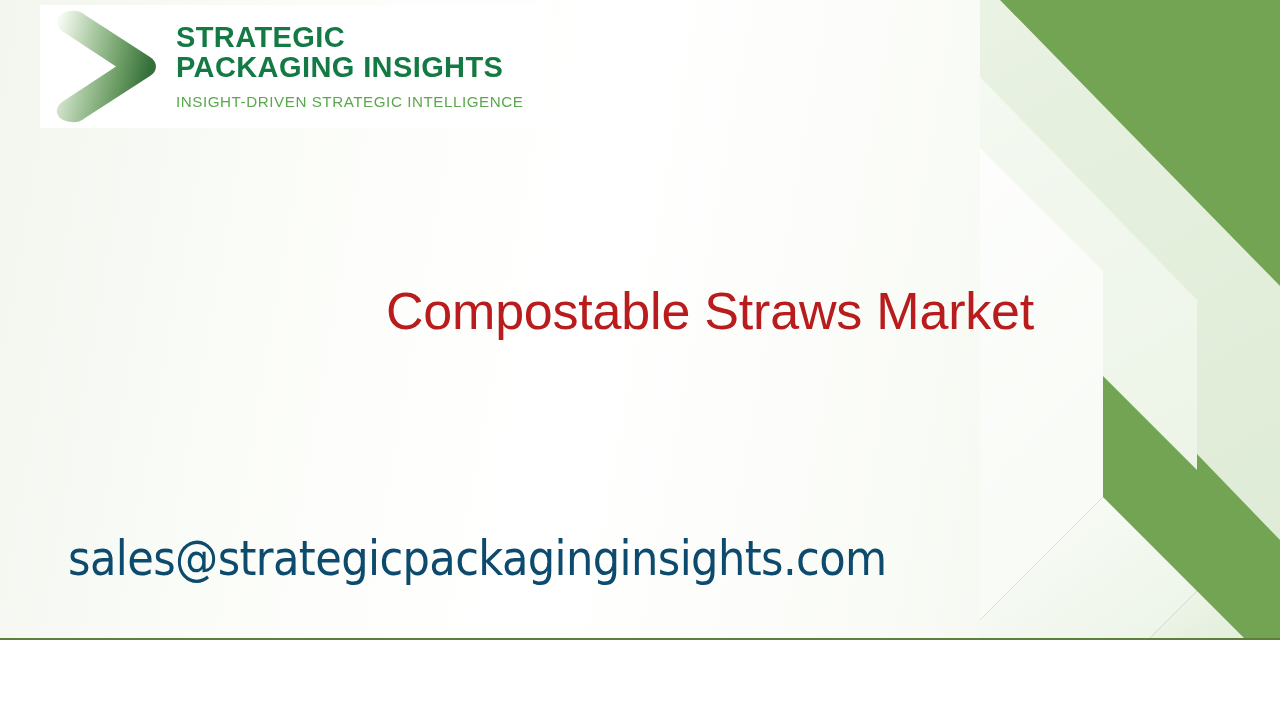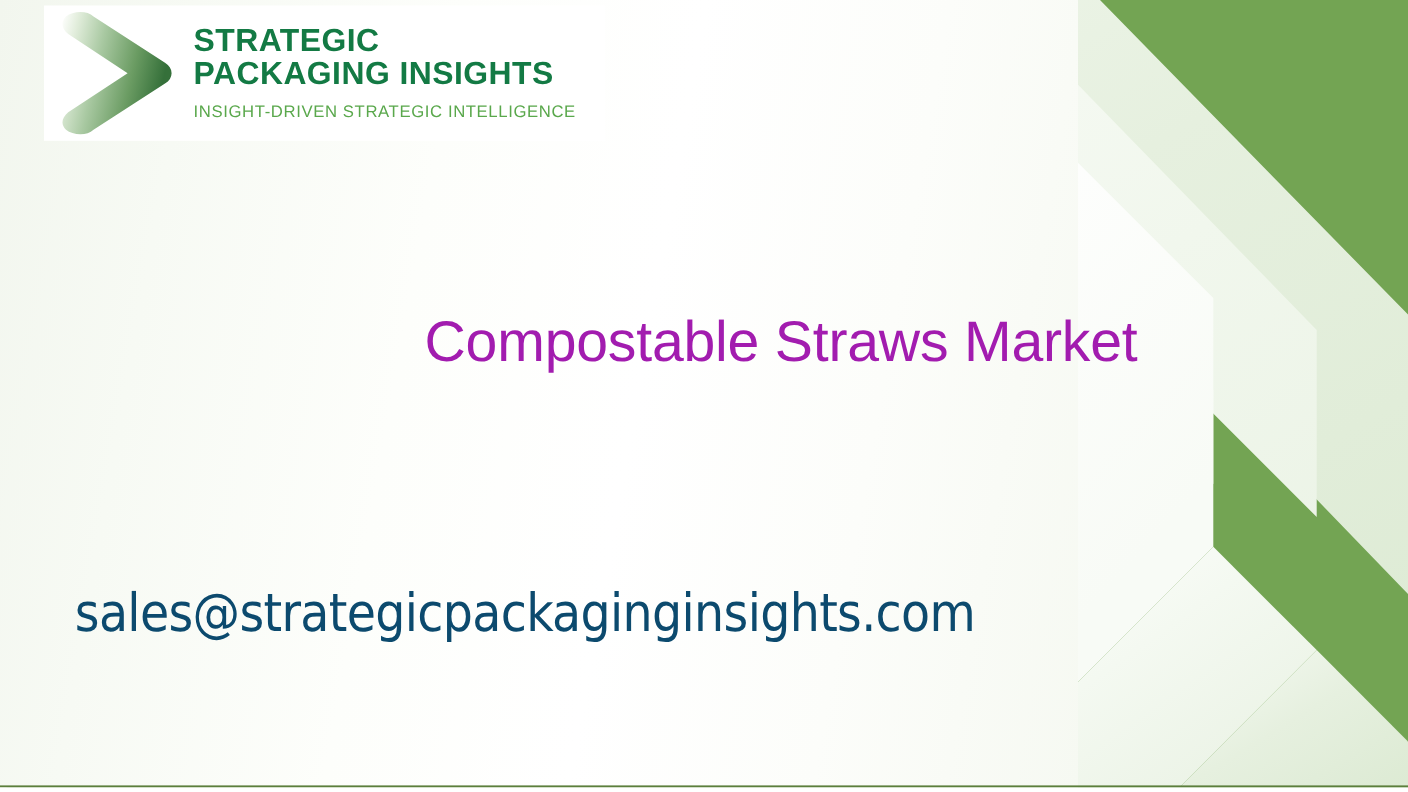--- a/index.html
+++ b/index.html
@@ -4,21 +4,21 @@
 <title>Compostable Straws Market</title>
 <style>
   html, body {
     margin: 0;
     padding: 0;
     background: #ffffff;
   }
   #slide {
     position: relative;
     width: 1280px;
-    height: 716px;
+    height: 640px;
     overflow: hidden;
     background: #ffffff;
     font-family: "Liberation Sans", sans-serif;
   }
 
   
   .bg-layer {
     position: absolute;
     inset: 0;
     width: 1280px;
@@ -95,21 +95,21 @@
   .title {
     position: absolute;
     left: 330px;
     top: 250px;
     width: 760px;
     text-align: center;
     font-family: "Liberation Sans", sans-serif;
     font-weight: normal;
     font-size: 52px;
     line-height: 1.0;
-    color: #a21caf;
+    color: #b91c1c;
     letter-spacing: -0.2px;
   }
 
   
   .email {
     position: absolute;
     left: 68px;
     top: 532px;
     font-family: "DejaVu Sans Condensed", "Liberation Sans", sans-serif;
     font-stretch: condensed;

